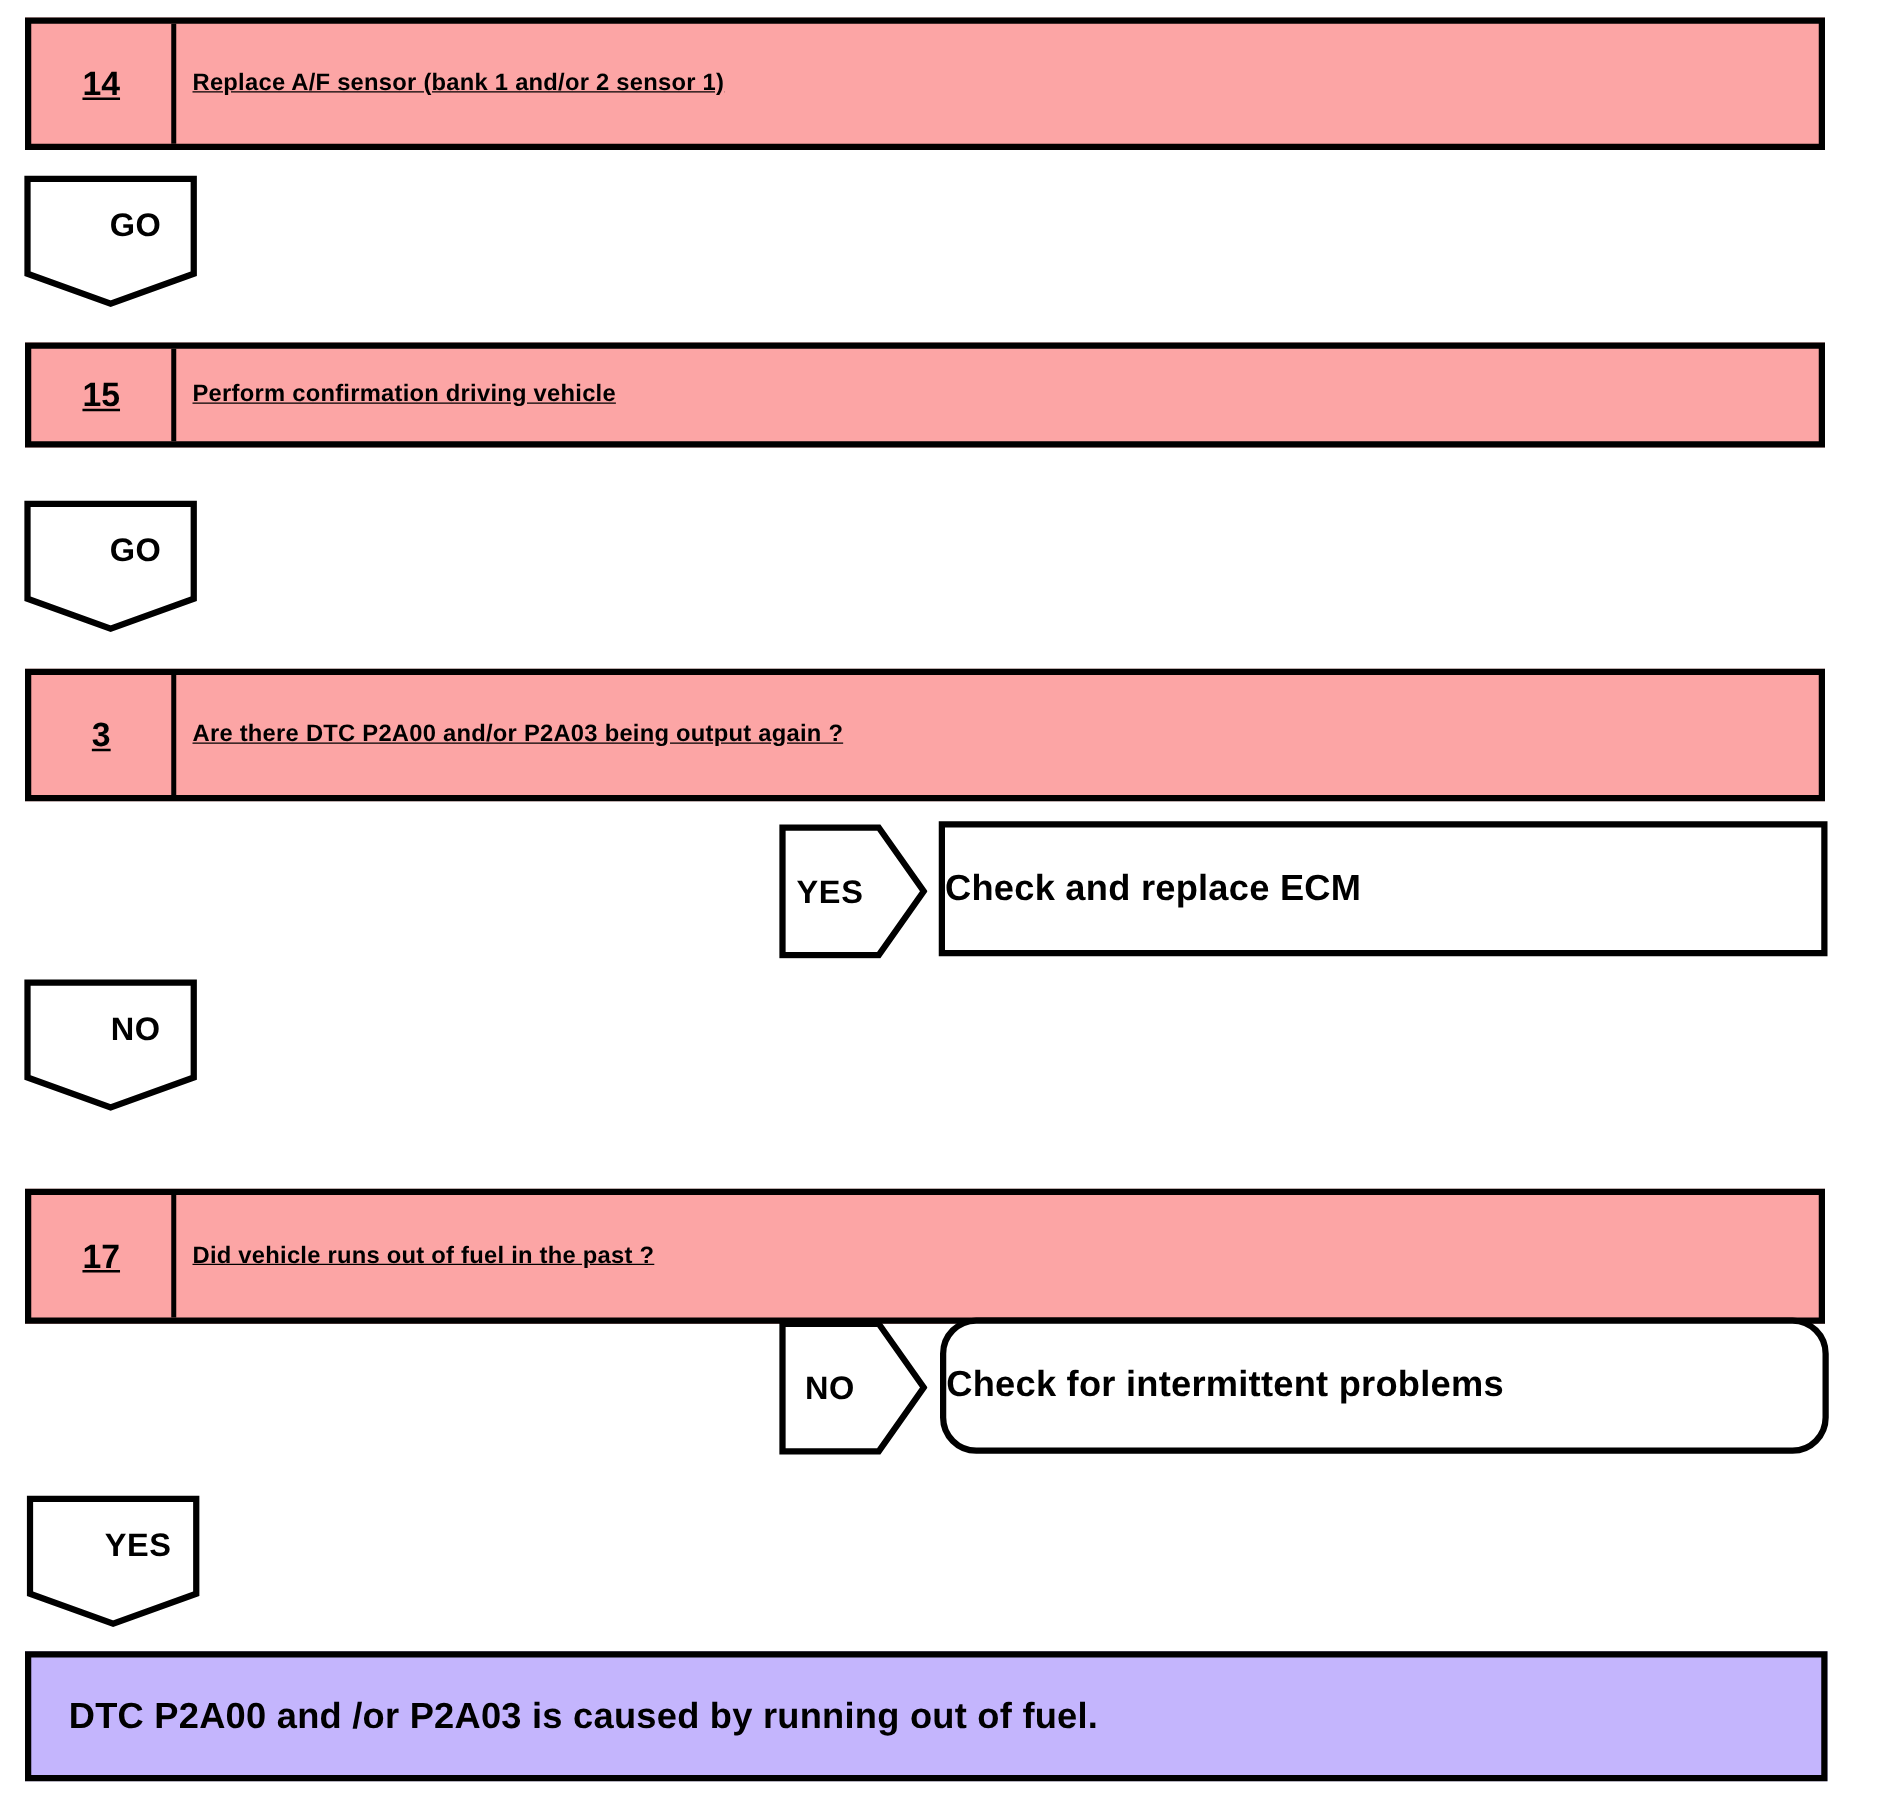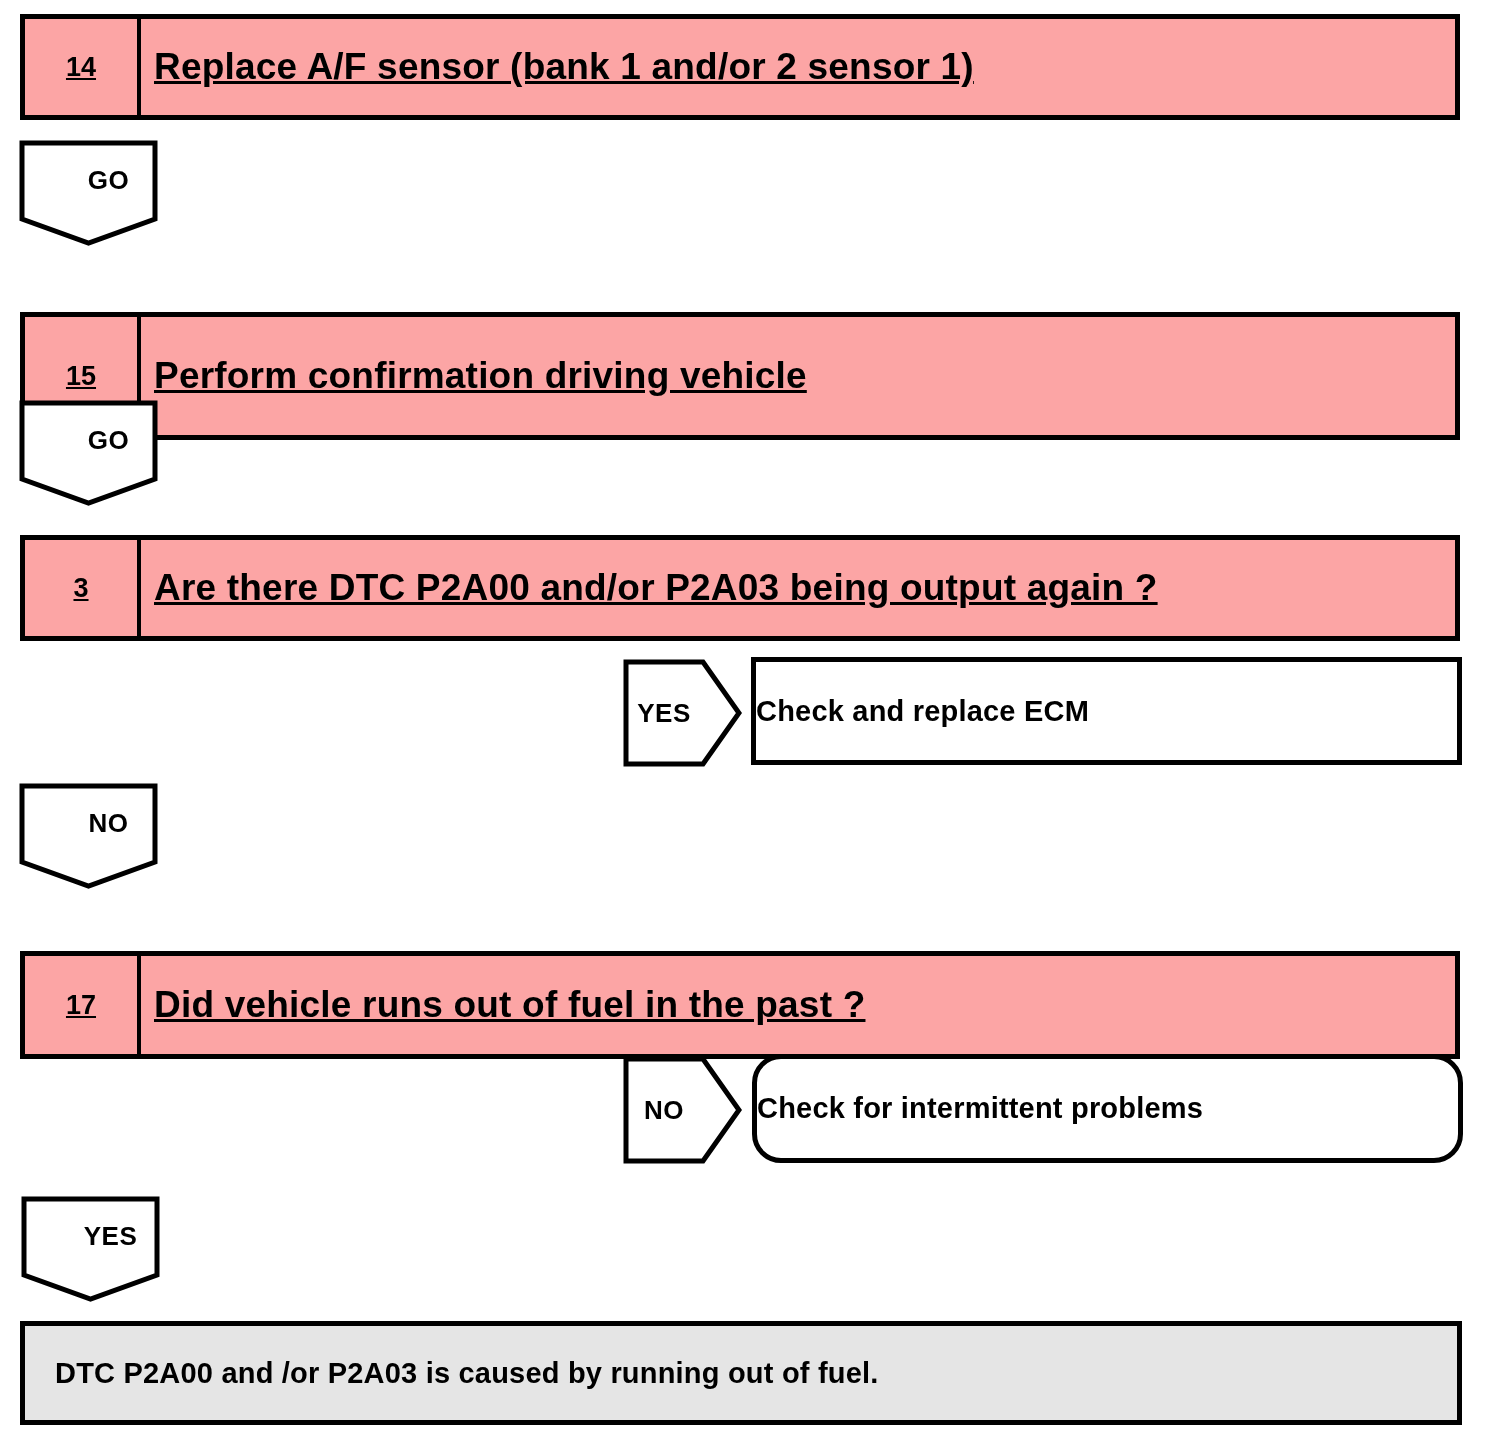--- a/index.html
+++ b/index.html
@@ -30,21 +30,21 @@
     align-items: center;
     justify-content: center;
     font-size: 27px;
   }
   .step-text {
     flex: 1;
     display: flex;
     align-items: center;
     padding-left: 13px;
     padding-right: 10px;
-    font-size: 37px;
+    font-size: 19px;
     letter-spacing: 0.2px;
   }
   .pent { position: absolute; }
   .pent svg { display: block; }
   .pent .label {
     position: absolute;
     font-size: 26px;
     letter-spacing: 0.5px;
     display: flex;
     align-items: center;
@@ -65,21 +65,21 @@
     letter-spacing: 0.2px;
   }
   .final-box {
     position: absolute;
     left: 20px;
     top: 1321px;
     width: 1442px;
     height: 104px;
     border: 5px solid #000000;
     box-sizing: border-box;
-    background: #e5e5e5;
+    background: #c4b5fd;
     display: flex;
     align-items: center;
     padding-left: 30px;
     padding-right: 10px;
     font-size: 29px;
     letter-spacing: 0.2px;
   }
 </style>
 </head>
 <body>
@@ -91,21 +91,21 @@
     <div class="step-text">Replace A/F sensor (bank 1 and/or 2 sensor 1)</div>
   </div>
 
   <div class="pent pent-down" style="left:19px; top:140px;">
     <svg width="139" height="108" viewBox="0 0 139 108">
       <polygon points="3,3 136,3 136,79 69.5,103 3,79" fill="#ffffff" stroke="#000000" stroke-width="5" stroke-linejoin="miter"></polygon>
     </svg>
     <span class="label">GO</span>
   </div>
 
-  <div class="step-box" style="top:274px; height:128px;margin-top:38px;">
+  <div class="step-box" style="top:274px; height:84px;">
     <div class="step-num">15</div>
     <div class="step-text">Perform confirmation driving vehicle</div>
   </div>
 
   <div class="pent pent-down" style="left:19px; top:400px;">
     <svg width="139" height="108" viewBox="0 0 139 108">
       <polygon points="3,3 136,3 136,79 69.5,103 3,79" fill="#ffffff" stroke="#000000" stroke-width="5" stroke-linejoin="miter"></polygon>
     </svg>
     <span class="label">GO</span>
   </div>

